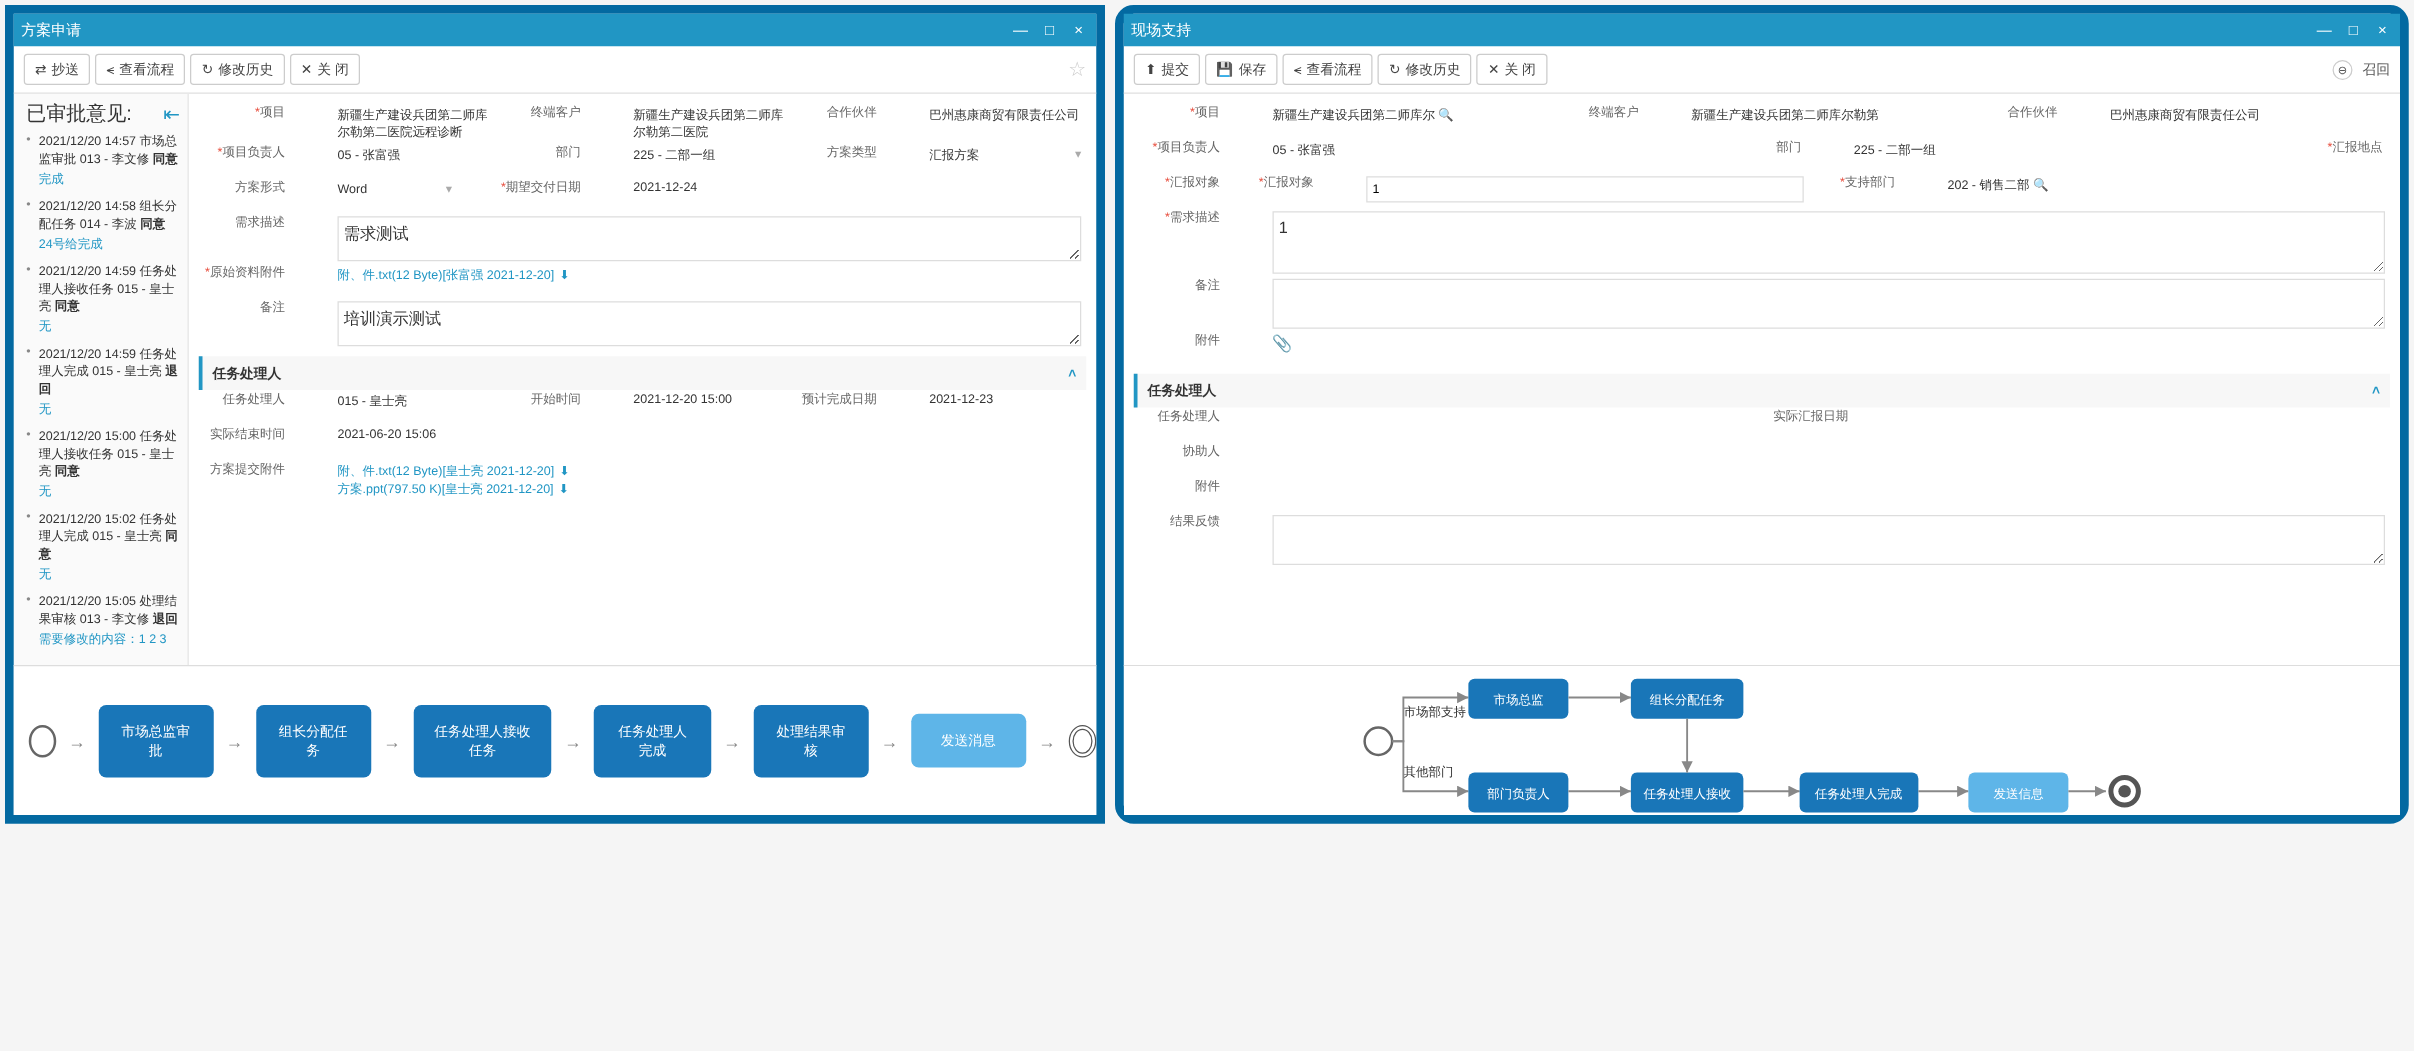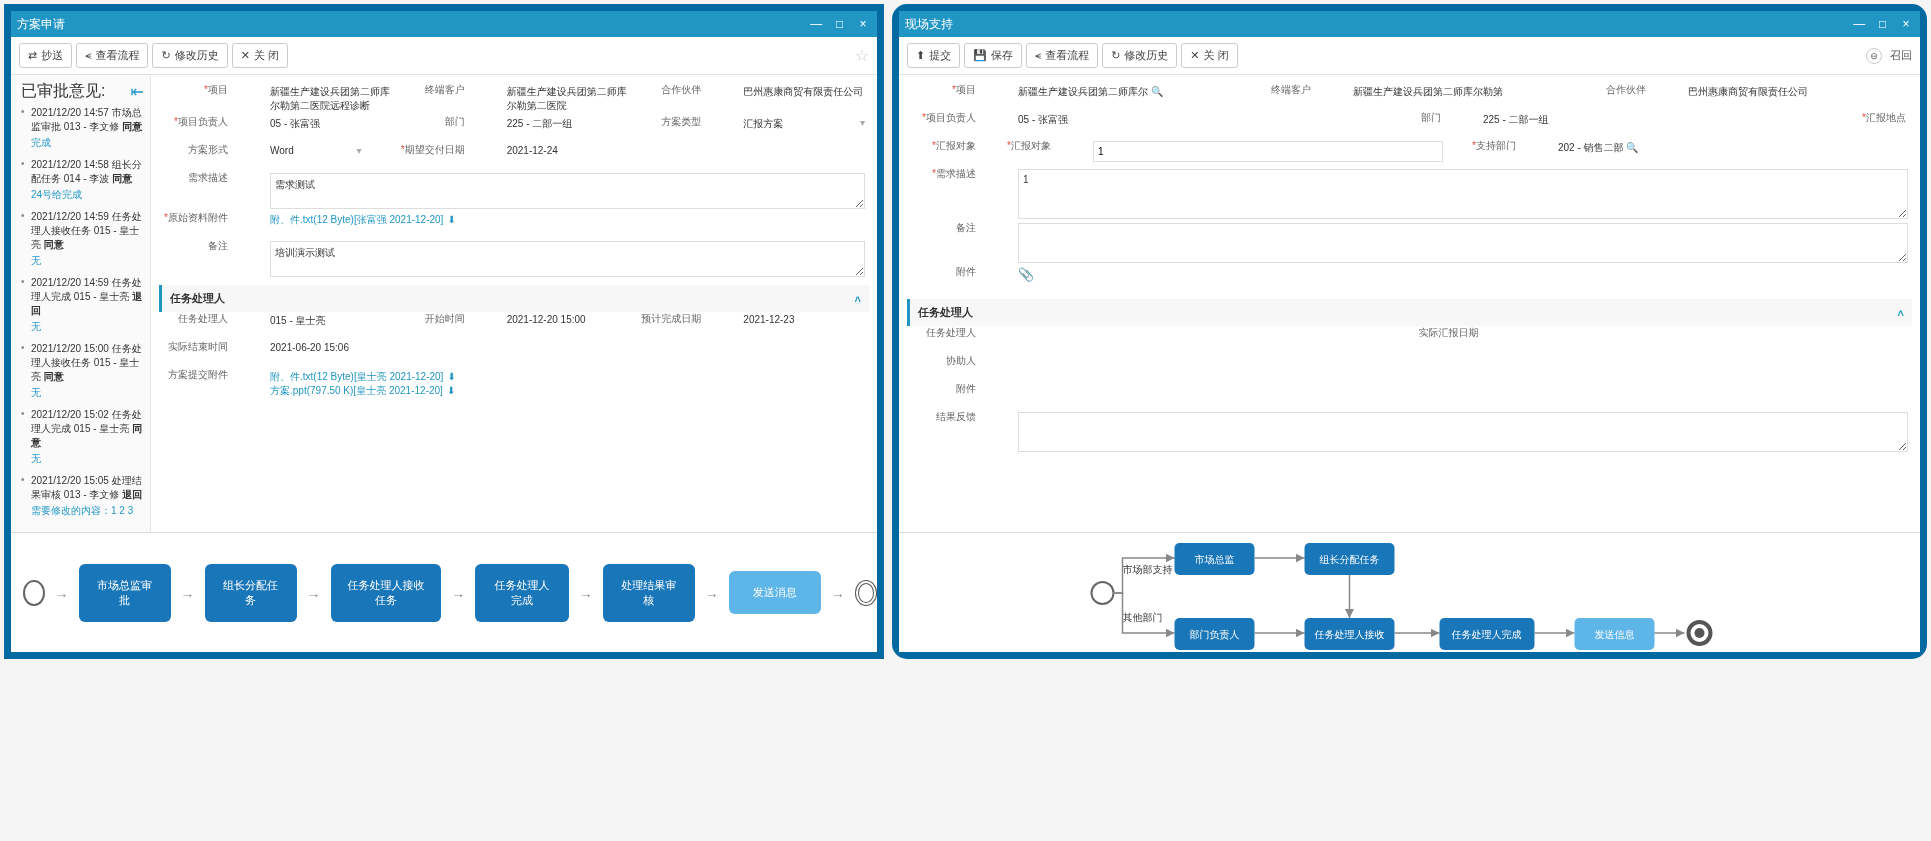--- a/index.html
+++ b/index.html
@@ -21,21 +21,21 @@
 .sidebar .entry { margin-bottom: 8px; font-size: 10px; color: #333; position: relative; padding-left: 10px; }
 .sidebar .entry::before { content: "•"; position: absolute; left: 0; top: 0; color: #888; }
 .sidebar .entry .agree { font-weight: bold; }
 .sidebar .entry .link { color: #2196c4; cursor: pointer; display:block; margin-top:2px;}
 .form-area { flex: 1; padding: 8px; overflow-y: auto; }
 .form-row { display: flex; min-height: 28px; border-bottom: 0; }
 .form-label { width: 75px; min-width:75px; text-align: right; padding-right: 6px; font-size: 10px; color: #666; }
 .form-label.req::before { content: "*"; color: #e74c3c; }
 .form-value { flex: 1; padding: 2px 4px 2px 0; font-size: 10px; color: #333; margin-left: 36px; }
 .input-like { border: 1px solid #ddd; padding: 4px; font-size: 10px; width: 100%; }
-.textarea-like { border: 1px solid #ddd; min-height: 36px; width: 100%; padding: 4px; font-size: 10px; resize: vertical; overflow:auto;}
+.textarea-like { border: 1px solid #ddd; min-height: 36px; width: 100%; padding: 4px; font-size: 13px; resize: vertical; overflow:auto;}
 .attach-link { color: #2196c4; cursor: pointer; font-size: 10px; }
 .attach-link .dl { color: #2196c4; margin-left: 4px; }
 .section-hdr { display:flex; justify-content:space-between; align-items:center; background: #f7f7f7; border-left: 3px solid #2196c4; padding: 6px 8px; font-size: 11px; font-weight: bold; color: #333; margin-top: 6px; }
 .section-hdr .chev { color:#2196c4; cursor:pointer;}
 .flow-area { height: 120px; border-top: 1px solid #ddd; background: #fff; display: flex; align-items: center; justify-content: center; position: relative; overflow:auto;}
 .flow-left { justify-content: flex-start; padding-left: 12px; }
 .flow { display: flex; align-items: center; gap: 10px; }
 .flow-node { background: #1976b8; color: #fff; border-radius: 6px; padding: 14px 16px; font-size: 11px; text-align: center; min-width: 92px; }
 .flow-node.light { background: #5eb5e8; }
 .flow-circle { width: 26px; height: 26px; border: 2px solid #666; border-radius: 50%; background: #fff; }

